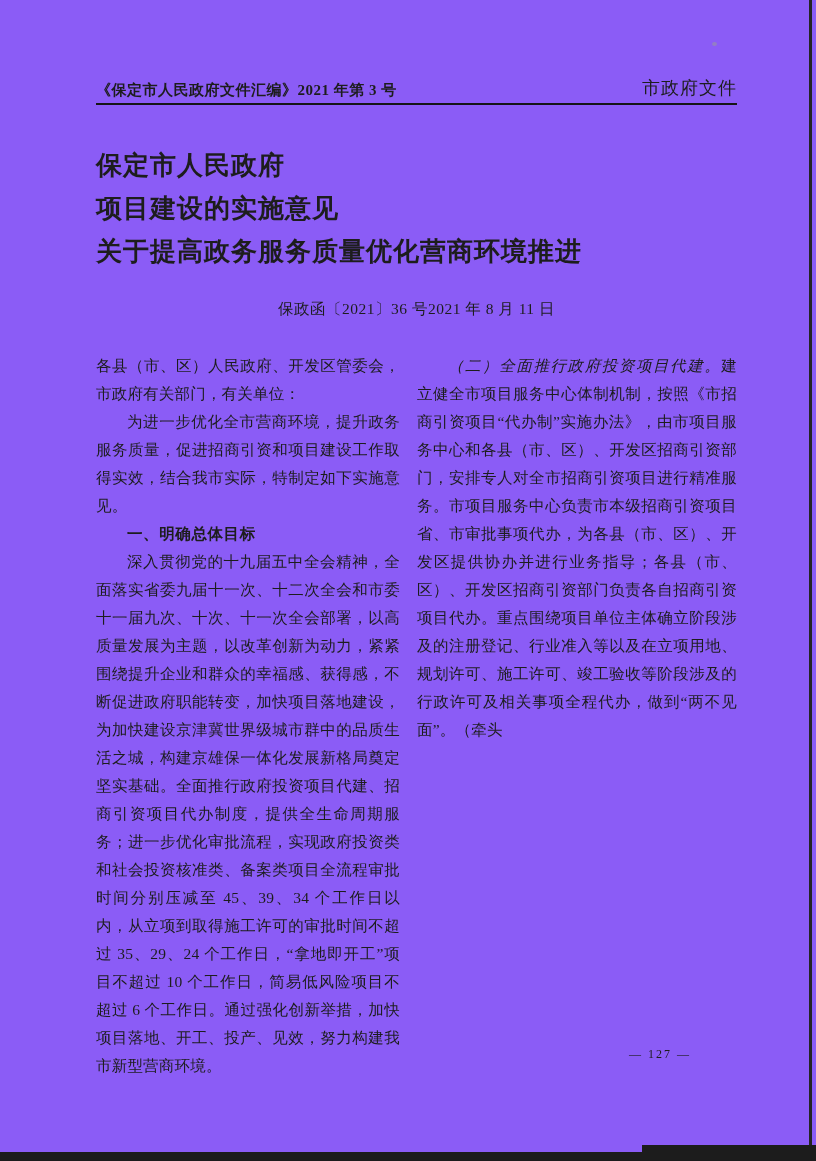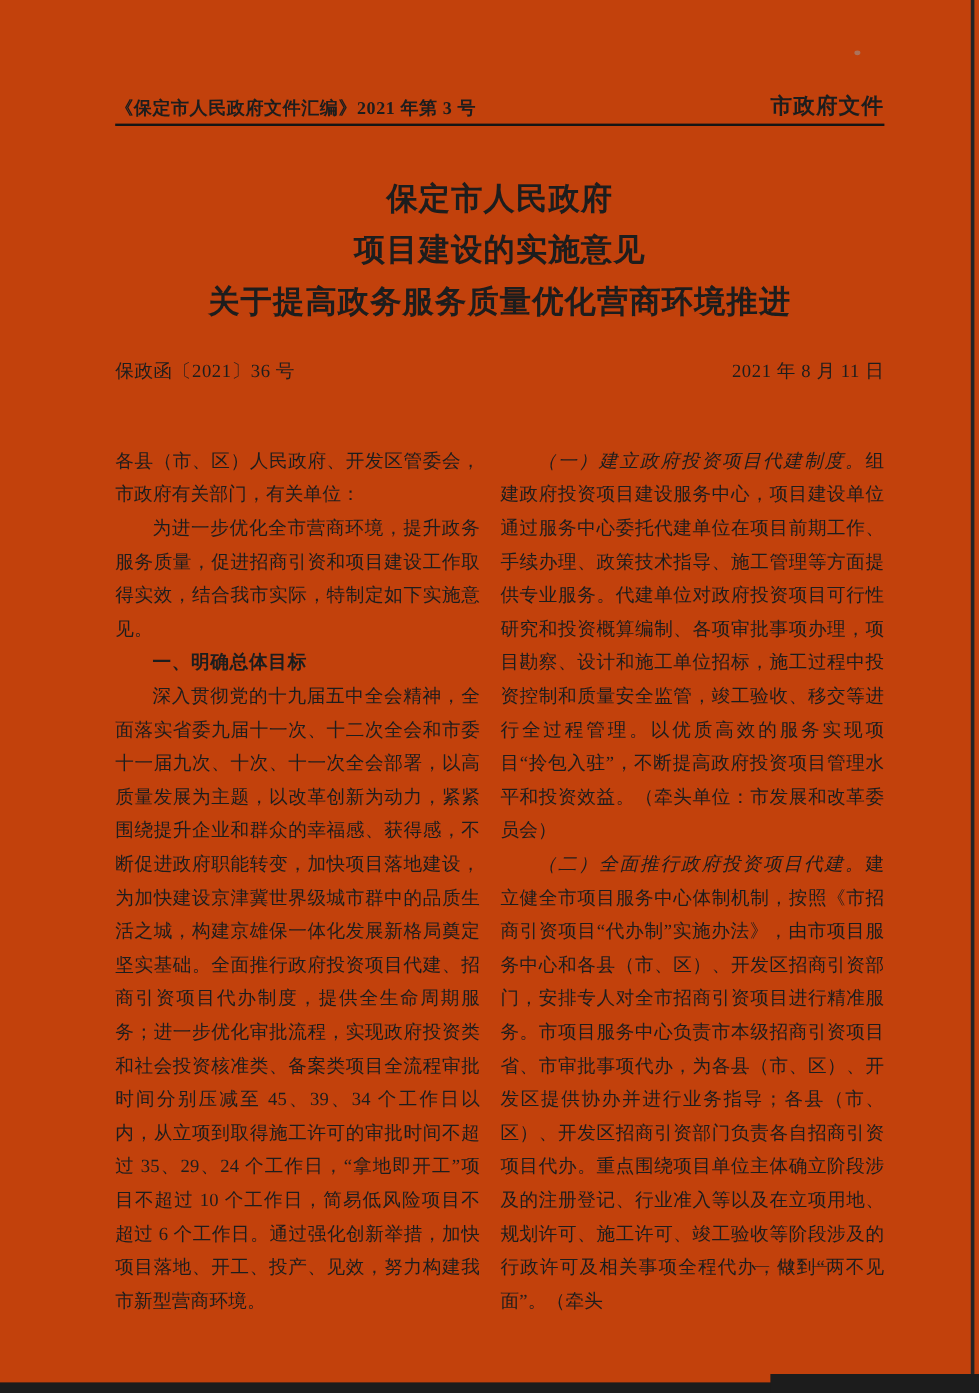--- a/index.html
+++ b/index.html
@@ -1,49 +1,49 @@
 <!DOCTYPE html>
 <html><head>
 <meta charset="utf-8">
 <style>
   html, body { margin: 0; padding: 0; background: #e8e8e8; }
   .page {
     position: relative;
     width: 816px;
     height: 1161px;
-    background: #c2410c;
+    background: #8b5cf6;
     font-family: "Liberation Serif", serif;
     color: #1d1d1d;
     overflow: hidden;
     margin: 0 auto;
   }
   .content-abs { position: absolute; left: 96px; width: 641px; }
 
   
   .header { top: 76px; display: flex; justify-content: space-between; align-items: flex-end; }
   .header-left  { font-size: 15px; font-weight: bold; letter-spacing: 0.5px; }
-  .header-right { font-size: 18px; font-weight: bold; font-family: "Liberation Sans", sans-serif; letter-spacing: 1px; }
+  .header-right { font-size: 18px; font-weight: normal; font-family: "Liberation Sans", sans-serif; letter-spacing: 1px; }
   .rule { top: 103px; height: 2px; background: #151515; }
 
   
-  .title-block { top: 144px; text-align: center; }
+  .title-block { top: 144px; }
   .title-line {
     font-family: "Liberation Sans", sans-serif;
     font-weight: 700;
     font-size: 26px;
     line-height: 43px;
     letter-spacing: 1px;
     white-space: nowrap;
   }
 
   
-  .doc-line { top: 299px; display: flex; justify-content: space-between; font-size: 15.5px; letter-spacing: 0.5px; }
+  .doc-line { top: 299px; display: flex; justify-content: center; font-size: 15.5px; letter-spacing: 0.5px; }
 
   
-  .columns { top: 352px; display: flex; margin-top: 19px; }
+  .columns { top: 352px; display: flex; }
   .col { text-align: justify; }
   .col-left  { width: 304px; margin-right: 17px; }
   .col-right { width: 320px; }
   .para {
     font-size: 15.5px;
     line-height: 28px;
     text-align: justify;
     text-justify: inter-ideograph;
     letter-spacing: 0.2px;
   }
@@ -91,21 +91,20 @@
   </div>
 
   <div class="content-abs columns">
     <div class="col col-left">
         <div class="para"><span class="seg-normal">各县（市、区）人民政府、开发区管委会，市政府有关部门，有关单位：</span></div>
         <div class="para indent"><span class="seg-normal">为进一步优化全市营商环境，提升政务服务质量，促进招商引资和项目建设工作取得实效，结合我市实际，特制定如下实施意见。</span></div>
         <div class="para heading indent"><span class="seg-normal">一、明确总体目标</span></div>
         <div class="para indent"><span class="seg-normal">深入贯彻党的十九届五中全会精神，全面落实省委九届十一次、十二次全会和市委十一届九次、十次、十一次全会部署，以高质量发展为主题，以改革创新为动力，紧紧围绕提升企业和群众的幸福感、获得感，不断促进政府职能转变，加快项目落地建设，为加快建设京津冀世界级城市群中的品质生活之城，构建京雄保一体化发展新格局奠定坚实基础。全面推行政府投资项目代建、招商引资项目代办制度，提供全生命周期服务；进一步优化审批流程，实现政府投资类和社会投资核准类、备案类项目全流程审批时间分别压减至 45、39、34 个工作日以内，从立项到取得施工许可的审批时间不超过 35、29、24 个工作日，“拿地即开工”项目不超过 10 个工作日，简易低风险项目不超过 6 个工作日。通过强化创新举措，加快项目落地、开工、投产、见效，努力构建我市新型营商环境。</span></div>
       </div>
     <div class="col col-right">
-        <div class="para indent"><span class="seg-kai">（一）建立政府投资项目代建制度。</span><span class="seg-normal">组建政府投资项目建设服务中心，项目建设单位通过服务中心委托代建单位在项目前期工作、手续办理、政策技术指导、施工管理等方面提供专业服务。代建单位对政府投资项目可行性研究和投资概算编制、各项审批事项办理，项目勘察、设计和施工单位招标，施工过程中投资控制和质量安全监管，竣工验收、移交等进行全过程管理。以优质高效的服务实现项目“拎包入驻”，不断提高政府投资项目管理水平和投资效益。（牵头单位：市发展和改革委员会）</span></div>
         <div class="para indent"><span class="seg-kai">（二）全面推行政府投资项目代建。</span><span class="seg-normal">建立健全市项目服务中心体制机制，按照《市招商引资项目“代办制”实施办法》，由市项目服务中心和各县（市、区）、开发区招商引资部门，安排专人对全市招商引资项目进行精准服务。市项目服务中心负责市本级招商引资项目省、市审批事项代办，为各县（市、区）、开发区提供协办并进行业务指导；各县（市、区）、开发区招商引资部门负责各自招商引资项目代办。重点围绕项目单位主体确立阶段涉及的注册登记、行业准入等以及在立项用地、规划许可、施工许可、竣工验收等阶段涉及的行政许可及相关事项全程代办，做到“两不见面”。（牵头</span></div>
       </div>
   </div>
 
   <div class="page-number">— 127 —</div>
 
   <div class="edge-right"></div>
   <div class="edge-bottom"></div>
   <div class="edge-corner"></div>
 

